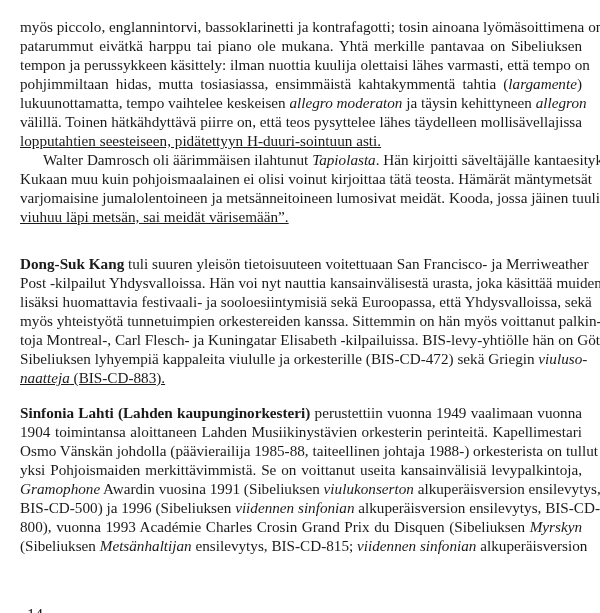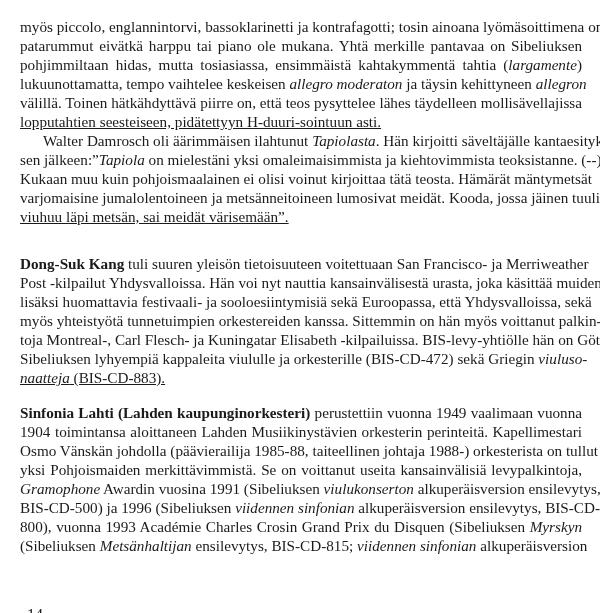--- a/index.html
+++ b/index.html
@@ -26,28 +26,28 @@
     font-size: 16px; line-height: 14px; text-decoration: underline;
   }
 </style>
 </head>
 <body>
 
 <div class="page">
   <div class="para">
       <span class="line"><span>myös piccolo, englannintorvi, bassoklarinetti ja kontrafagotti; tosin ainoana lyömäsoittimena on</span></span>
       <span class="line"><span>patarummut eivätkä harppu tai piano ole mukana. Yhtä merkille pantavaa on Sibeliuksen</span></span>
+      <span class="line"><span>tempon ja perussykkeen käsittely: ilman nuottia kuulija olettaisi lähes varmasti, että tempo on</span></span>
       <span class="line"><span>pohjimmiltaan hidas, mutta tosiasiassa, ensimmäistä kahtakymmentä tahtia (</span><i>largamente</i><span>)</span></span>
       <span class="line"><span>lukuunottamatta, tempo vaihtelee keskeisen </span><i>allegro moderaton</i><span> ja täysin kehittyneen </span><i>allegron</i></span>
       <span class="line"><span>välillä. Toinen hätkähdyttävä piirre on, että teos pysyttelee lähes täydelleen mollisävellajissa</span></span>
       <span class="line last"><span>lopputahtien seesteiseen, pidätettyyn H-duuri-sointuun asti.</span></span>
     </div>
   <div class="para">
       <span class="line indent"><span>Walter Damrosch oli äärimmäisen ilahtunut </span><i>Tapiolasta</i><span>. Hän kirjoitti säveltäjälle kantaesityk-</span></span>
-      <span class="line"><span>sen jälkeen:”</span><i>Tapiola</i><span> on mielestäni yksi omaleimaisimmista ja kiehtovimmista teoksistanne. (--)</span></span>
       <span class="line"><span>Kukaan muu kuin pohjoismaalainen ei olisi voinut kirjoittaa tätä teosta. Hämärät mäntymetsät</span></span>
       <span class="line"><span>varjomaisine jumalolentoineen ja metsänneitoineen lumosivat meidät. Kooda, jossa jäinen tuuli</span></span>
       <span class="line last"><span>viuhuu läpi metsän, sai meidät värisemään”.</span></span>
     </div>
   <div class="gap-double"></div>
   <div class="para">
       <span class="line"><b>Dong-Suk Kang</b><span> tuli suuren yleisön tietoisuuteen voitettuaan San Francisco- ja Merriweather</span></span>
       <span class="line"><span>Post -kilpailut Yhdysvalloissa. Hän voi nyt nauttia kansainvälisestä urasta, joka käsittää muiden</span></span>
       <span class="line"><span>lisäksi huomattavia festivaali- ja sooloesiintymisiä sekä Euroopassa, että Yhdysvalloissa, sekä</span></span>
       <span class="line"><span>myös yhteistyötä tunnetuimpien orkestereiden kanssa. Sittemmin on hän myös voittanut palkin-</span></span>

